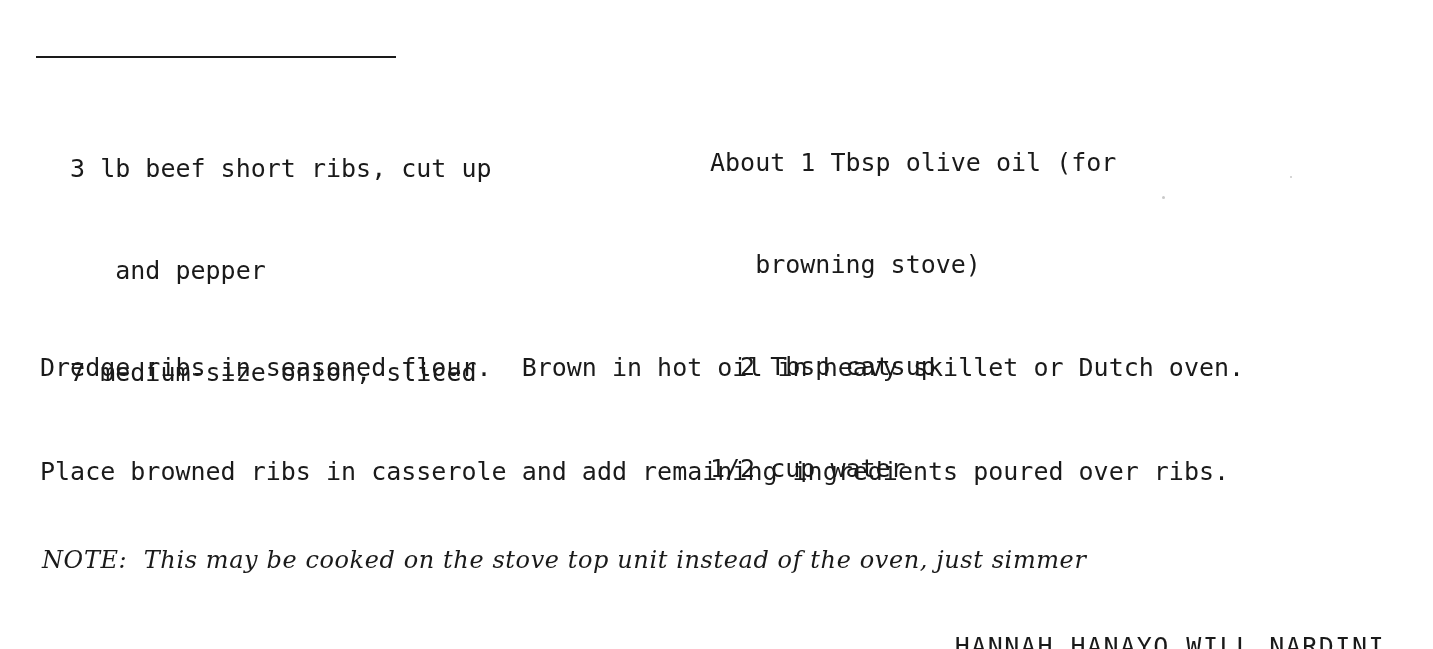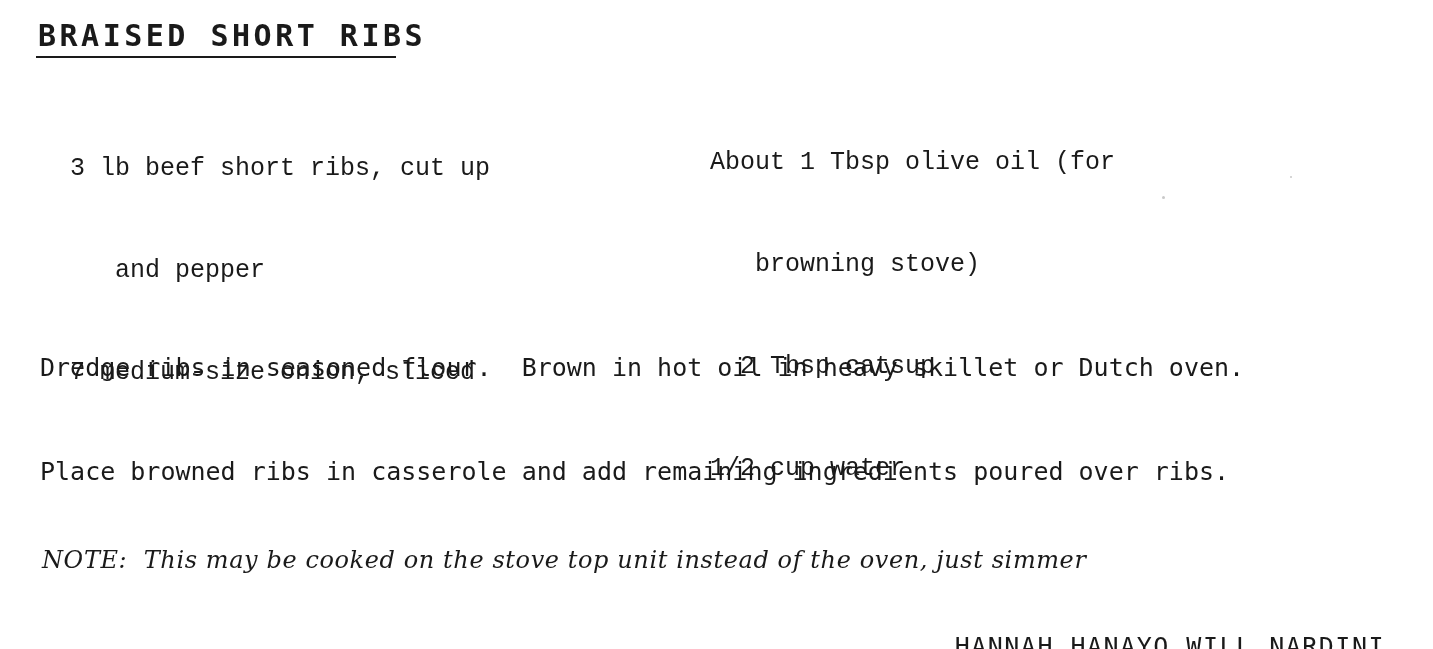--- a/index.html
+++ b/index.html
@@ -40,21 +40,20 @@
     background: #1a1a1a;
   }
 
   
   .ingredients {
     position: absolute;
     left: 0;
     top: 78px;
     width: 1433px;
     height: 180px;
-    font-family: Liberation Mono, monospace;
   }
   .col {
     position: absolute;
     font-size: 25px;
     line-height: 34px;
     white-space: pre;
   }
   .col-left {
     left: 40px;
     top: 6px;
@@ -113,21 +112,20 @@
     position: absolute;
     background: #c9c9c9;
     border-radius: 50%;
   }
 </style>
 </head>
 <body>
 
 <div class="page">
 
-  <div class="title">BRAISED SHORT RIBS</div>
   <div class="title-rule"></div>
 
   <div class="ingredients">
     <div class="col col-left">
       <span class="ing-line">  3 lb beef short ribs, cut up</span>
       <span class="ing-line">     and pepper</span>
       <span class="ing-line">  7 medium-size onion, sliced</span>
     </div>
     <div class="col col-right">
       <span class="ing-line">About 1 Tbsp olive oil (for</span>

